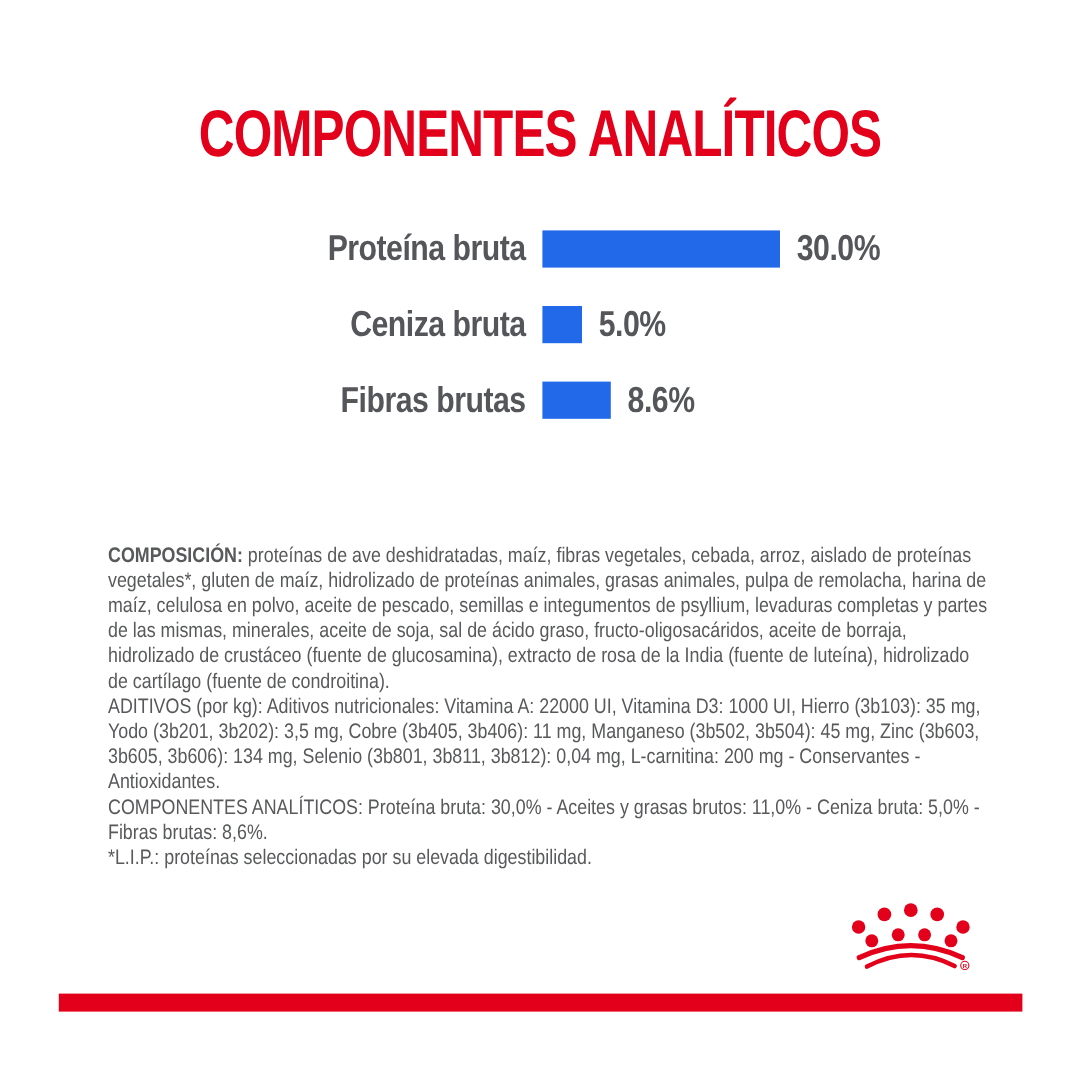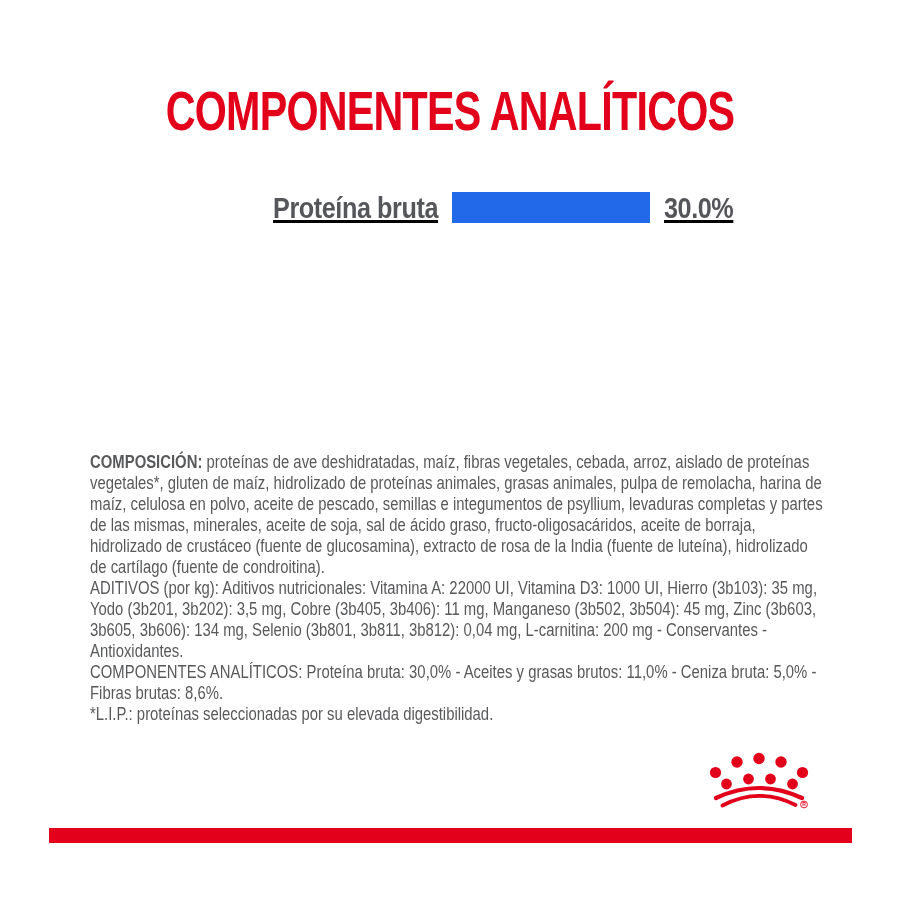--- a/index.html
+++ b/index.html
@@ -7,21 +7,21 @@
     position:relative;width:900px;height:900px;background:#ffffff;
     overflow:hidden;font-family:"Liberation Sans", sans-serif;
   }
   .title{
     position:absolute;left:0;top:83px;width:900px;text-align:center;
     font-size:55px;font-weight:700;letter-spacing:-1px;line-height:56px;
     color:var(--brand-red);transform:scaleX(0.75);transform-origin:50% 50%;
     white-space:nowrap;
   }
   .chart{position:absolute;left:90px;top:192px;}
-  .crow{display:flex;align-items:center;height:31px;margin-bottom:32px;text-decoration:underline;}
+  .crow{display:flex;align-items:center;height:31px;margin-bottom:32px;}
   .clabel{
     width:348px;text-align:right;font-size:30px;font-weight:700;color:#54565A;
     transform:scaleX(0.84);transform-origin:100% 50%;white-space:nowrap;
     letter-spacing:-0.5px;
   }
   .cbar{height:31px;background:var(--bar-blue);margin-left:14px;flex:0 0 auto;}
   .cvalue{
     margin-left:14px;font-size:30px;font-weight:700;color:#54565A;
     transform:scaleX(0.84);transform-origin:0 50%;white-space:nowrap;
     letter-spacing:-0.5px;
@@ -44,20 +44,30 @@
 
 <div class="page">
 
   <div class="title">COMPONENTES ANALÍTICOS</div>
 
   <div class="chart" id="chart">
       <div class="crow">
         <div class="clabel">Proteína bruta</div>
         <div class="cbar" style="width: 198px; background: rgb(33, 105, 232);"></div>
         <div class="cvalue">30.0%</div>
+      </div>
+      <div class="crow">
+        <div class="clabel">Ceniza bruta</div>
+        <div class="cbar" style="width: 33px; background: rgb(33, 105, 232);"></div>
+        <div class="cvalue">5.0%</div>
+      </div>
+      <div class="crow">
+        <div class="clabel">Fibras brutas</div>
+        <div class="cbar" style="width: 56.76px; background: rgb(33, 105, 232);"></div>
+        <div class="cvalue">8.6%</div>
       </div>
     </div>
 
   <div class="textblock">
     <p><span class="lead">COMPOSICIÓN:</span><span> proteínas de ave deshidratadas, maíz, fibras vegetales, cebada, arroz, aislado de proteínas
 vegetales*, gluten de maíz, hidrolizado de proteínas animales, grasas animales, pulpa de remolacha, harina de
 maíz, celulosa en polvo, aceite de pescado, semillas e integumentos de psyllium, levaduras completas y partes
 de las mismas, minerales, aceite de soja, sal de ácido graso, fructo-oligosacáridos, aceite de borraja,
 hidrolizado de crustáceo (fuente de glucosamina), extracto de rosa de la India (fuente de luteína), hidrolizado
 de cartílago (fuente de condroitina).</span></p>

